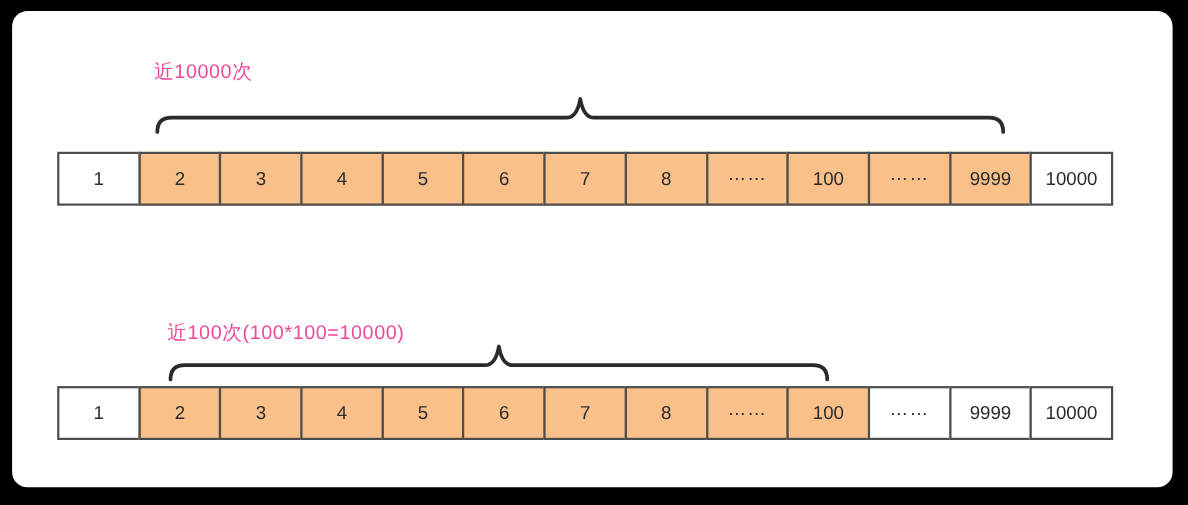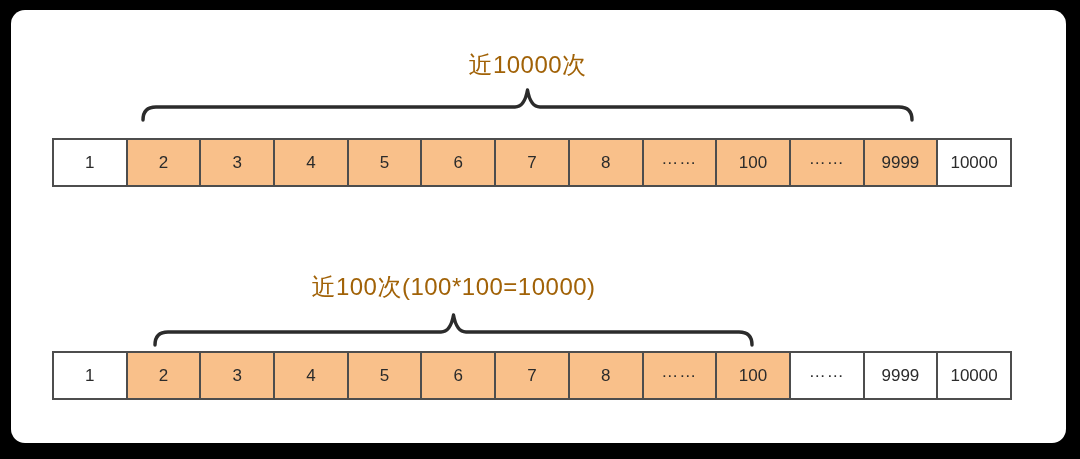--- a/index.html
+++ b/index.html
@@ -19,30 +19,30 @@
     position: absolute;
     left: 11px;
     top: 10px;
     width: 1055px;
     height: 433px;
     background: #ffffff;
     border-radius: 14px;
   }
   .brace-label {
     position: absolute;
-    text-align: center;
-    font-size: 24px;
+    text-align: left;
+    font-size: 18px;
     font-weight: 500;
-    color: #a16207;
+    color: #ec4899;
     line-height: 30px;
     letter-spacing: 0.5px;
     white-space: nowrap;
   }
   .label-1 { left: 129px; top: 40px; width: 775px; }
-  .label-2 { left: 141px; top: 262px; width: 603px; }
+  .label-2 { left: 141px; top: 277px; width: 603px; }
   .brace { position: absolute; }
   .brace-1 { left: 129px; top: 74px; }
   .brace-2 { left: 141px; top: 299px; }
   .brace path {
     fill: none;
     stroke: #2b2b2b;
     stroke-width: 3.4;
     stroke-linecap: round;
     stroke-linejoin: round;
   }

